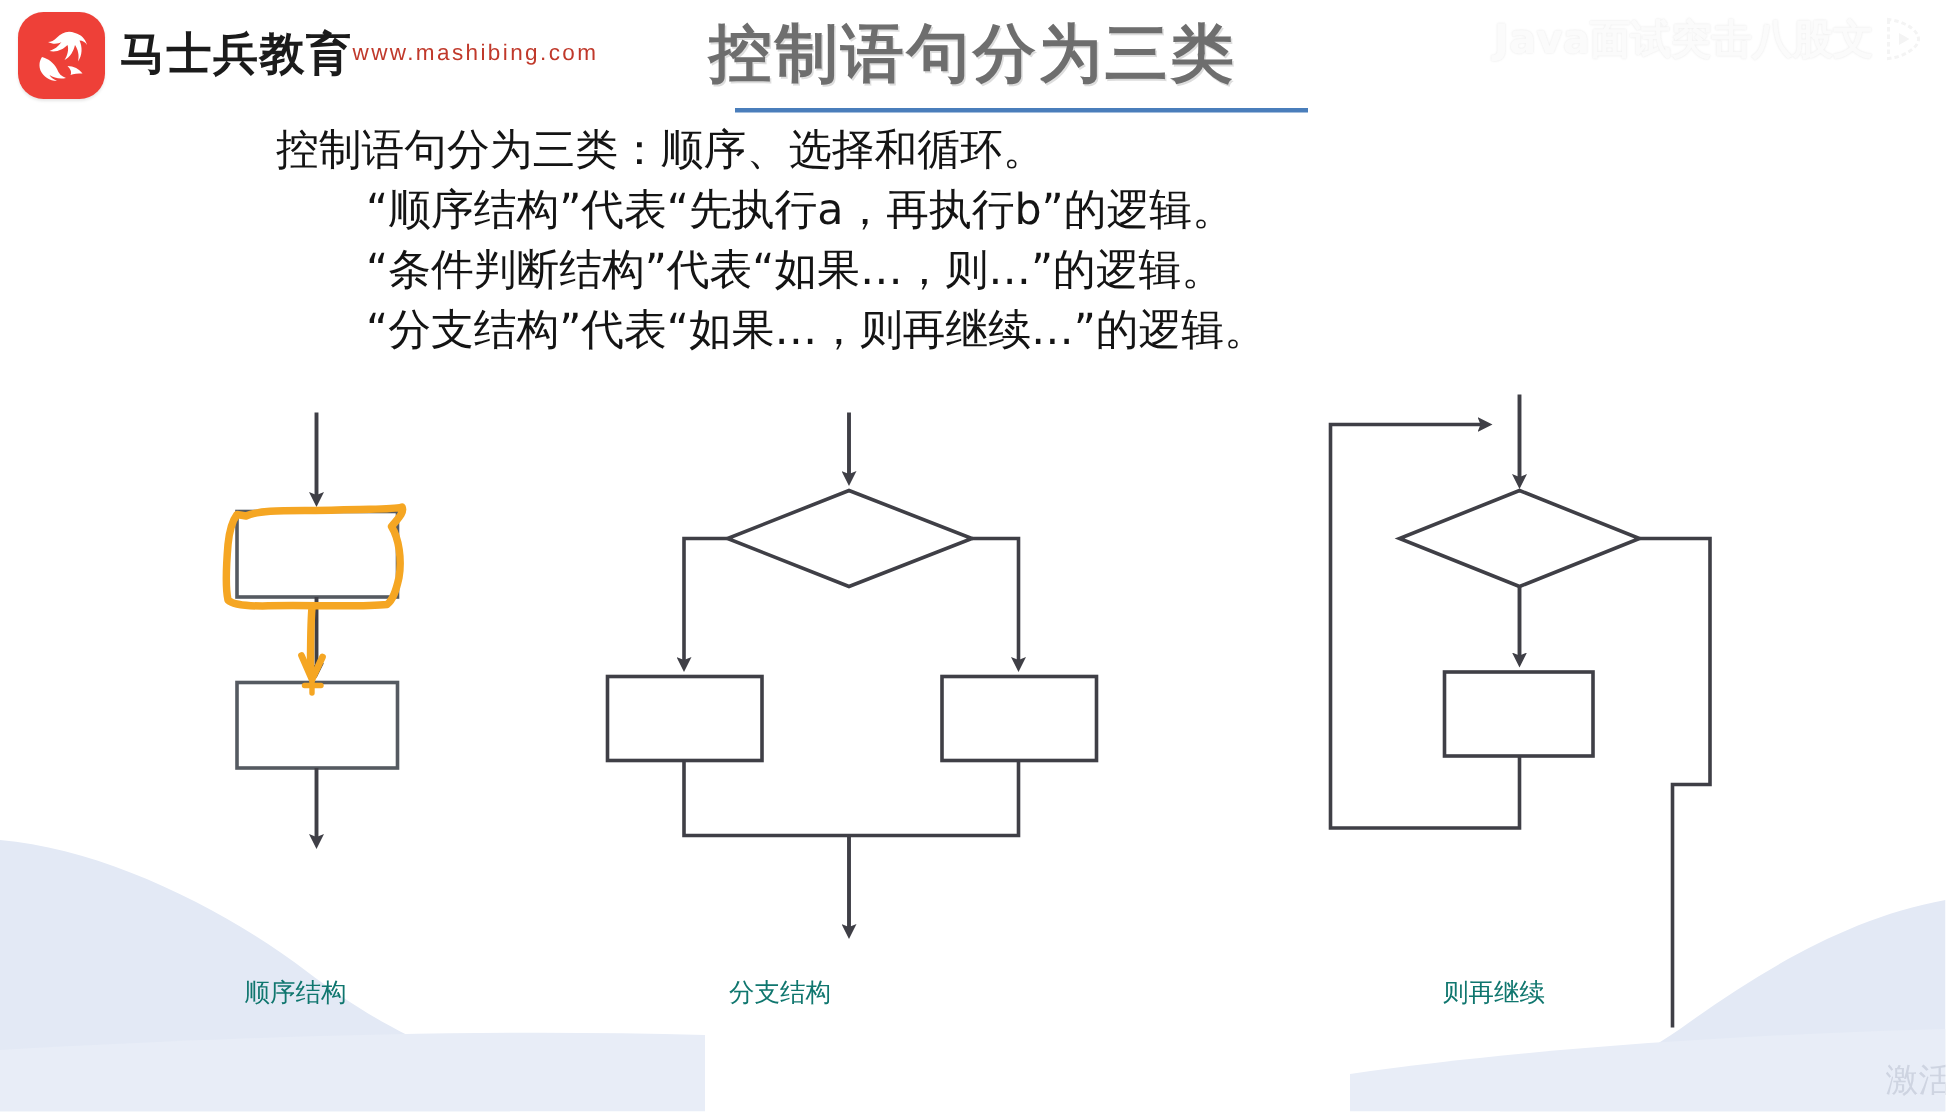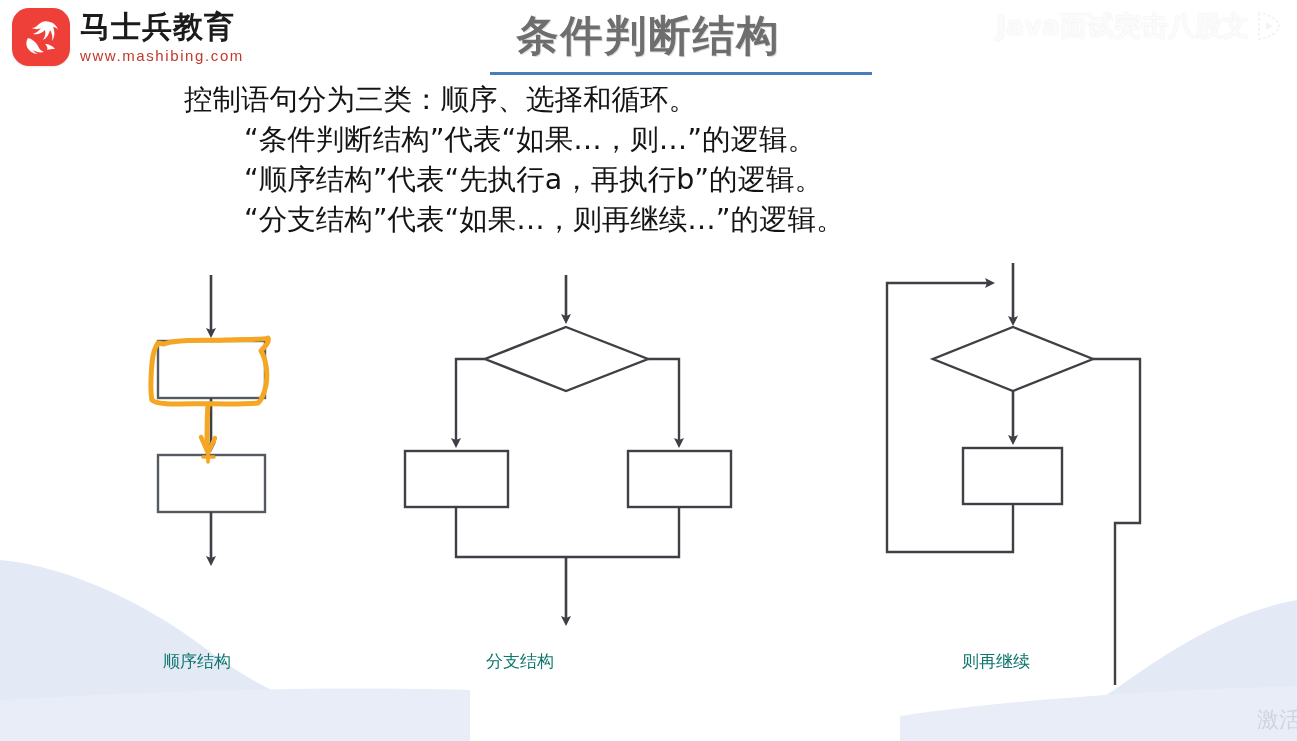--- a/index.html
+++ b/index.html
@@ -13,21 +13,21 @@
   .slide{position:absolute;left:0;top:0;width:1297px;height:741px;background:#fff;overflow:hidden;}
 
   
   .decor{position:absolute;left:0;top:0;width:1297px;height:741px;pointer-events:none;}
 
   
   .logo-wrap{position:absolute;left:12px;top:8px;display:flex;align-items:center;gap:10px;}
   .logo-mark{width:58px;height:58px;border-radius:17px;background:#EE4038;position:relative;flex:0 0 auto;
              box-shadow:0 1px 2px rgba(0,0,0,.10);}
   .logo-mark svg{position:absolute;left:0;top:0;}
-  .logo-text{display:flex;flex-direction:column;justify-content:flex-start;line-height:1;}
+  .logo-text{display:flex;flex-direction:row;justify-content:flex-start;line-height:1;}
   .logo-cn{font-size:30px;font-weight:bold;color:#1b1b1b;letter-spacing:1px;font-family:"DejaVu Sans","Liberation Sans",sans-serif;}
   .logo-url{font-size:15px;color:#C0392B;letter-spacing:1.6px;margin-top:6px;font-family:"Liberation Sans",sans-serif;}
 
   
   .title{position:absolute;left:0;top:8px;width:1297px;text-align:center;
          font-size:42px;font-weight:bold;color:#6E6E6E;letter-spacing:2px;
          font-family:"DejaVu Sans","Liberation Sans",sans-serif;
          text-shadow:1px 1px 0 rgba(120,120,120,.25);}
   .title-underline{position:absolute;left:490px;top:72px;width:382px;height:3px;background:#4A7EBB;}
 
@@ -88,27 +88,27 @@
   </div>
 
   <div class="wm-top">
     <span>Java面试突击八股文</span>
     <svg class="wm-play" viewBox="0 0 28 30">
       <path d="M4 2 L4 28 C14 27 24 21 24 15 C24 9 14 3 4 2 Z" fill="none" stroke="#f4f4f4" stroke-width="2" stroke-dasharray="3 2"></path>
       <path d="M11 11 L18 15 L11 19 Z" fill="#f4f4f4"></path>
     </svg>
   </div>
 
-  <div class="title">条件判断结构</div>
+  <div class="title">控制语句分为三类</div>
   <div class="title-underline"></div>
 
   <div class="body-text">
     <div class="line l1">控制语句分为三类：顺序、选择和循环。</div>
+    <div class="line l2">“顺序结构”代表“先执行a，再执行b”的逻辑。</div>
     <div class="line l3">“条件判断结构”代表“如果…，则…”的逻辑。</div>
-    <div class="line l2">“顺序结构”代表“先执行a，再执行b”的逻辑。</div>
     <div class="line l4">“分支结构”代表“如果…，则再继续…”的逻辑。</div>
   </div>
 
   <svg class="flow" viewBox="0 0 1297 430">
     <defs>
       <marker id="ah" markerWidth="10" markerHeight="10" refX="5" refY="5" orient="auto" markerUnits="userSpaceOnUse">
         <path d="M0,0 L10,5 L0,10 L2,5 Z" fill="#3f3f46"></path>
       </marker>
       <marker id="ahO" markerWidth="10" markerHeight="10" refX="5" refY="5" orient="auto" markerUnits="userSpaceOnUse">
         <path d="M0,0 L10,5 L0,10 L2,5 Z" fill="#3f3f46"></path>

